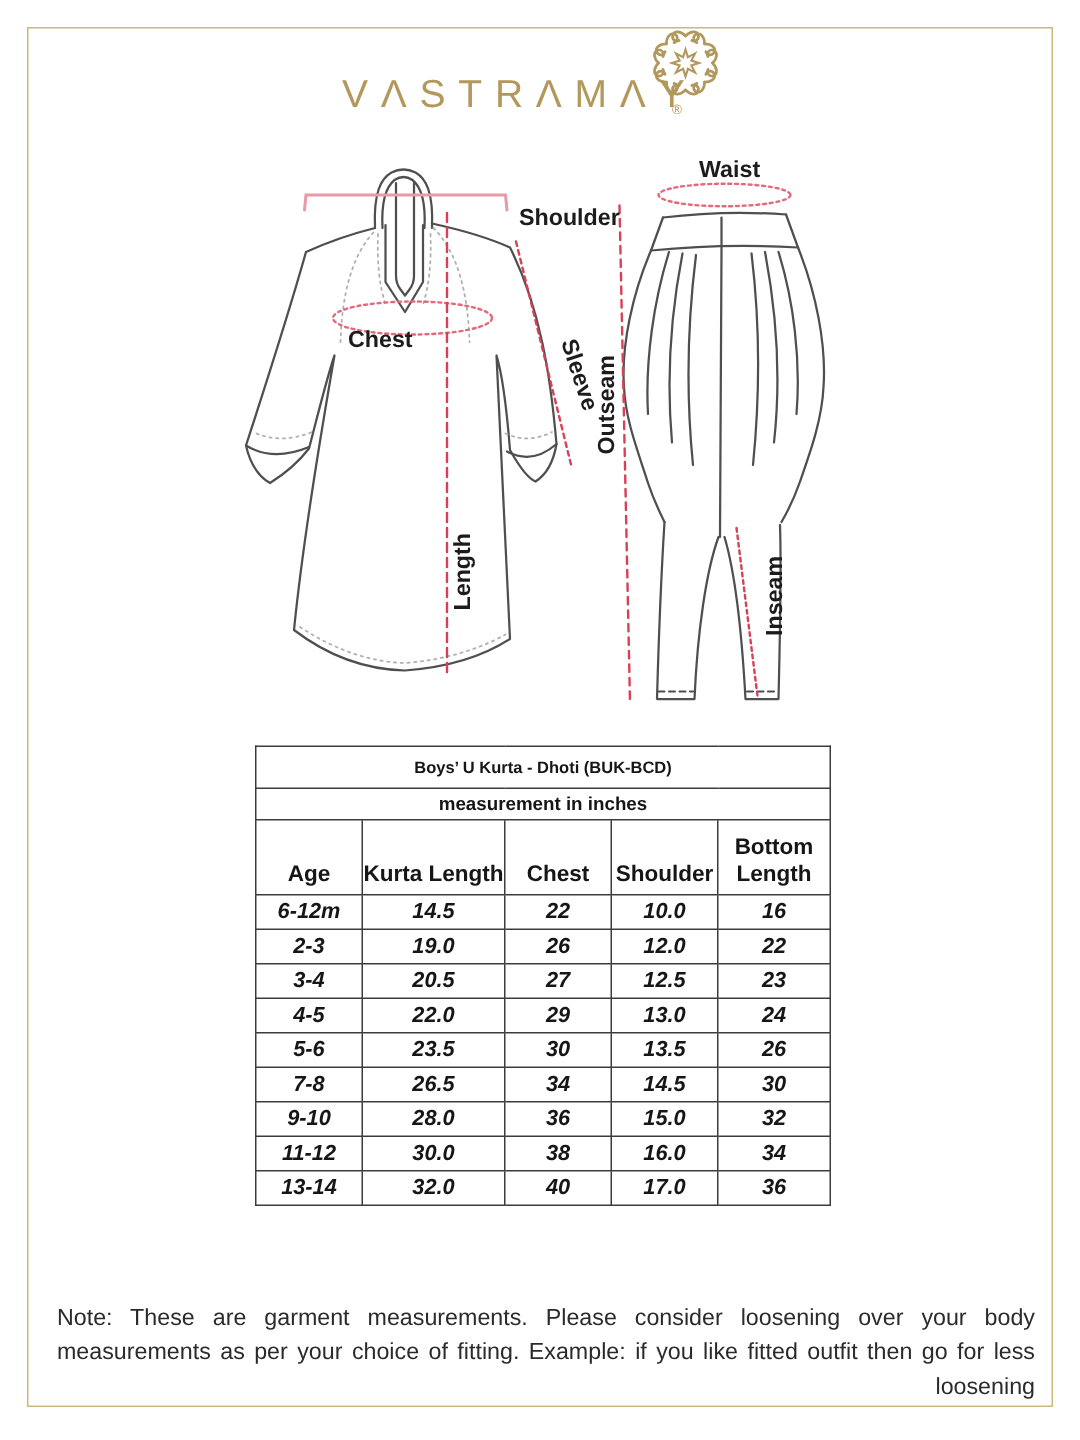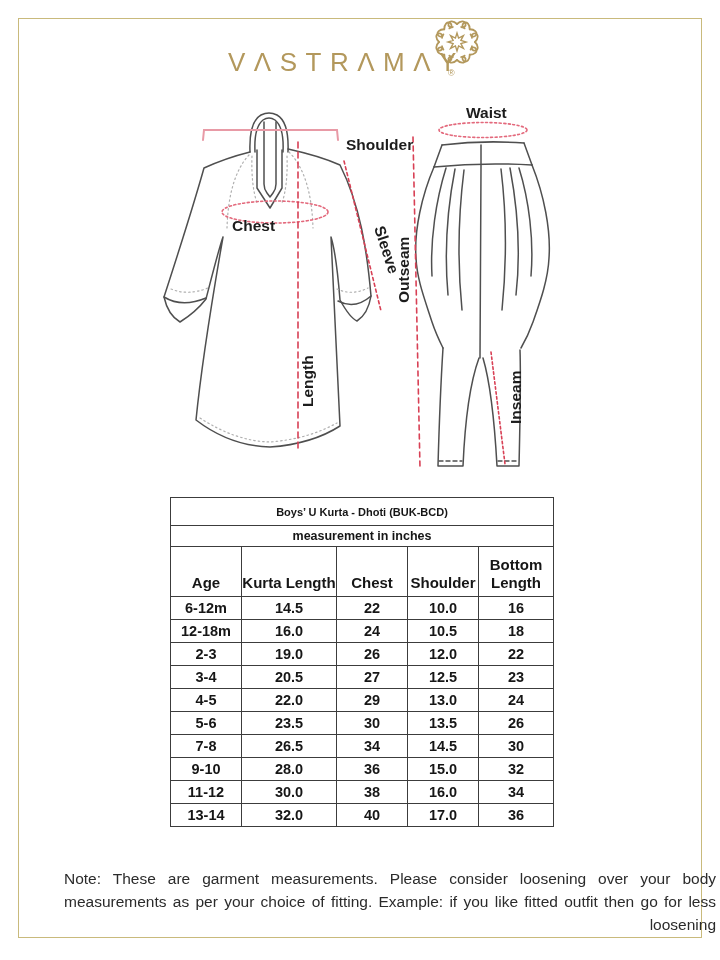--- a/index.html
+++ b/index.html
@@ -29,26 +29,26 @@
   
   .size-table{
     position:absolute;left:170px;top:497px;
     border-collapse:collapse;table-layout:fixed;
     font-weight:bold;color:#161616;
   }
   .size-table td{border:1.4px solid #3c3c3c;text-align:center;padding:0;}
   .row-title td{font-size:11px;height:27px;}
   .row-subtitle td{font-size:12.5px;height:20px;margin-top:44px;}
   .row-header td{font-size:15px;height:46px;vertical-align:bottom;padding-bottom:3px;line-height:1.25;}
-  .row-data td{font-size:14.5px;height:22px;}
+  .row-data td{font-size:14.5px;height:22px;font-style:italic;}
   
   .note{
     position:absolute;left:38px;top:867px;width:652px;
     font-size:15.5px;line-height:23px;color:#2b2b2b;
-    text-align:justify;text-align-last:right;margin-left:26px;
+    text-align:justify;text-align-last:right;
   }
 </style>
 </head>
 <body>
 
 <div class="page-border"></div>
 
 <div class="logo-text">VΛSTRΛMΛY</div>
 <div class="reg-mark">®</div>
 <svg class="ornament" width="54" height="56" viewBox="0 0 54 54">
@@ -181,27 +181,20 @@
       <td>Bottom Length</td>
     </tr>
     <tr class="row-data">
       <td>6-12m</td>
       <td>14.5</td>
       <td>22</td>
       <td>10.0</td>
       <td>16</td>
     </tr>
     <tr class="row-data">
-      <td>12-18m</td>
-      <td>16.0</td>
-      <td>24</td>
-      <td>10.5</td>
-      <td>18</td>
-    </tr>
-    <tr class="row-data">
       <td>2-3</td>
       <td>19.0</td>
       <td>26</td>
       <td>12.0</td>
       <td>22</td>
     </tr>
     <tr class="row-data">
       <td>3-4</td>
       <td>20.5</td>
       <td>27</td>

